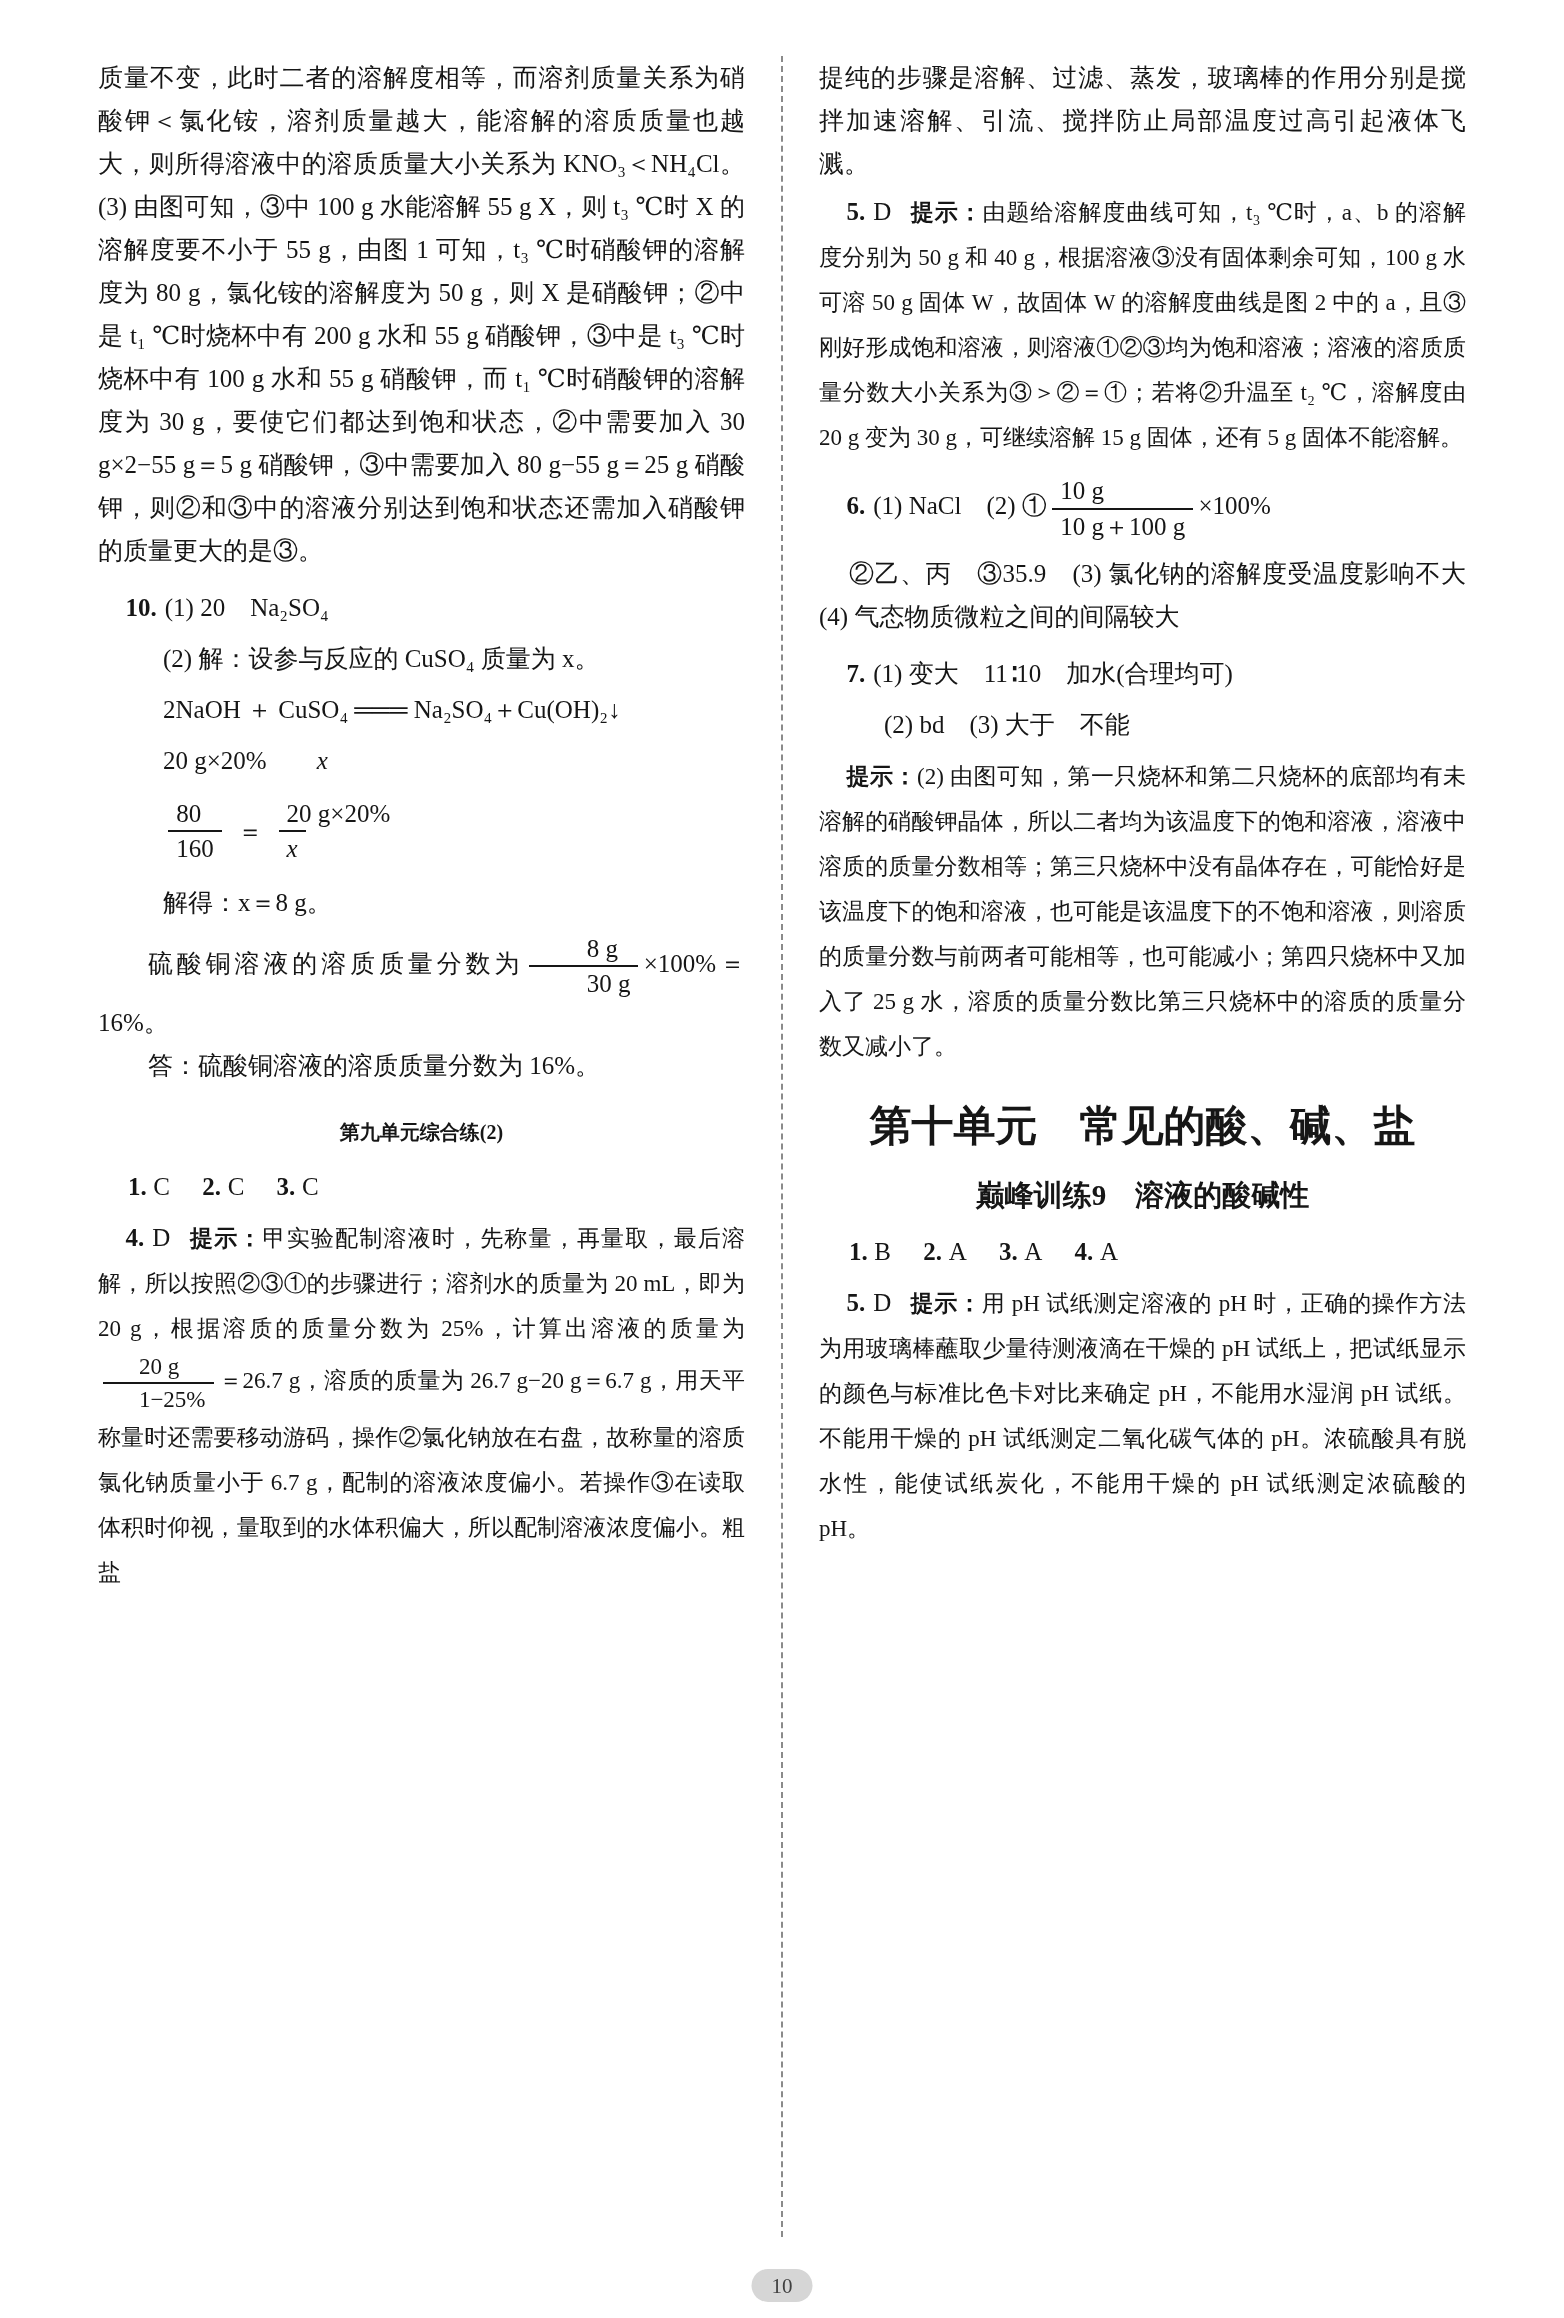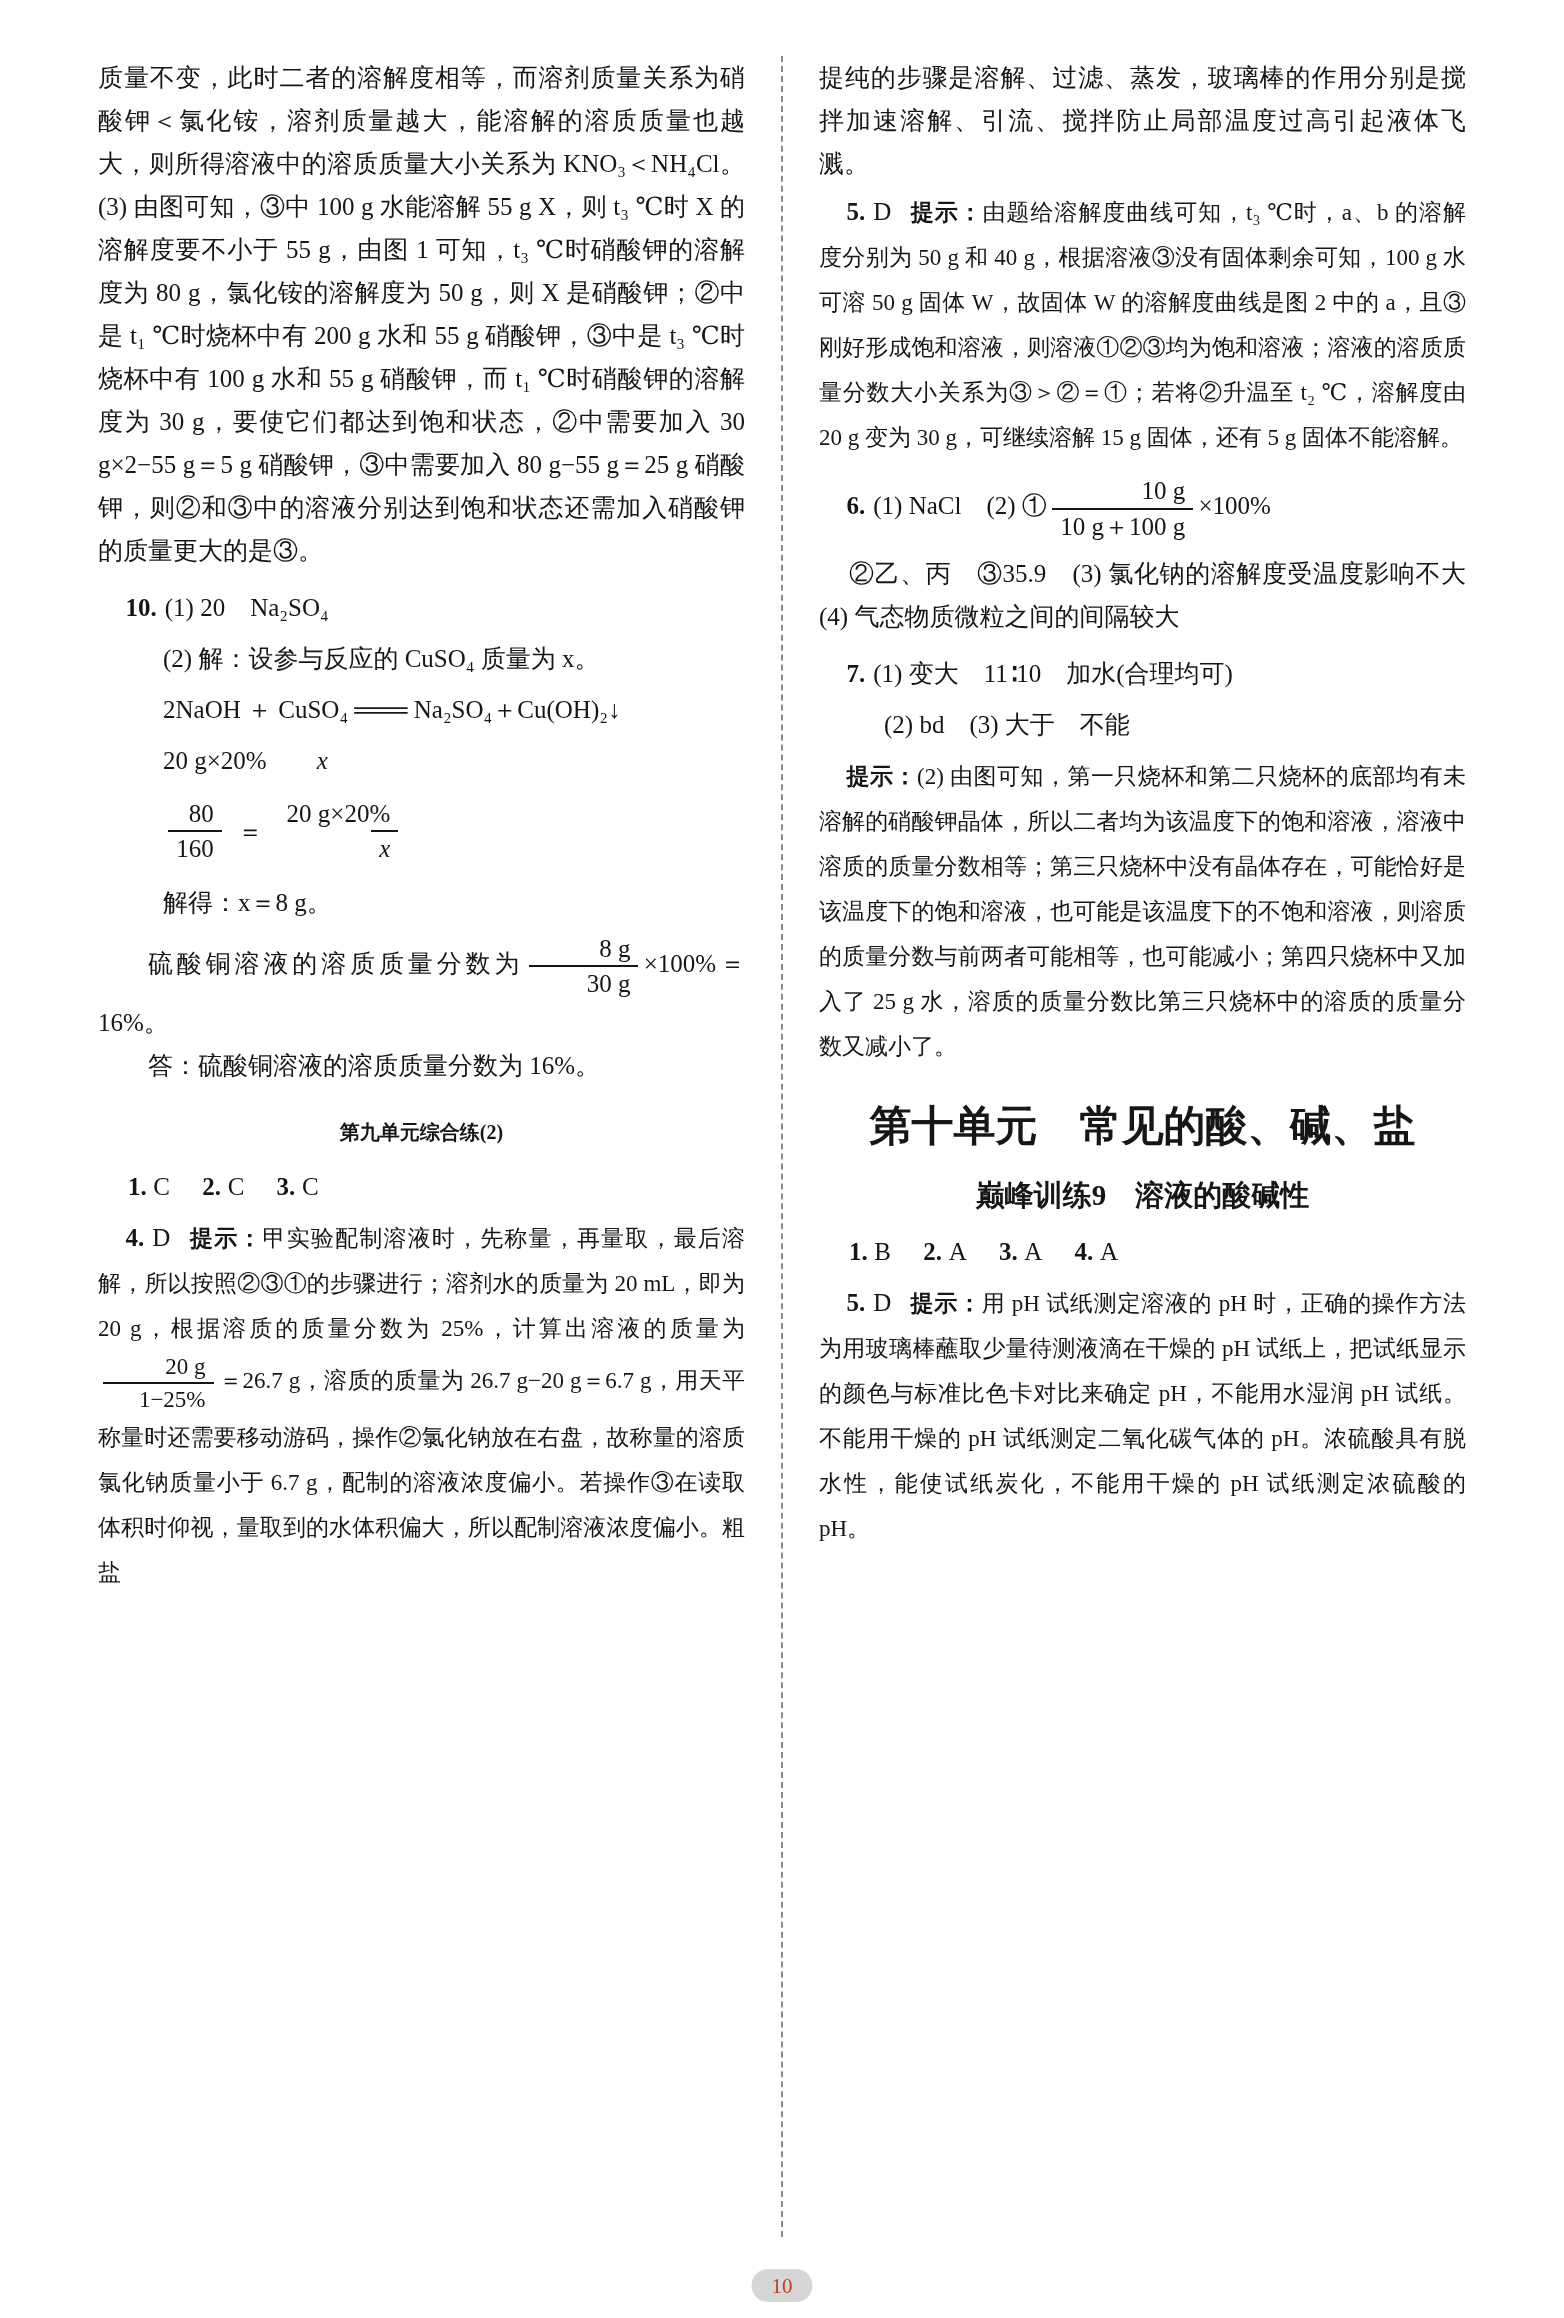--- a/index.html
+++ b/index.html
@@ -41,21 +41,21 @@
   
   .qblock { margin-top:14px; }
   .math-line { margin:8px 0; padding-left:2.6em; text-align:left; }
   .math-line.first { padding-left:1.1em; }
   .frac-row { display:flex; align-items:center; gap:8px; margin:14.5px 0; }
   .op { padding:0 2.6px; }
 
   .frac {
     display:inline-flex;
     flex-direction:column;
-    align-items:flex-end;
+    align-items:flex-start;
     vertical-align:middle;
     line-height:1.35;
     margin:0 5.3px;
     text-align:center;
   }
   .frac .num, .frac .den { display:block; padding:0 8px; white-space:nowrap; }
   .frac .den { border-top:2px solid currentColor; }
   .var { font-style:italic; }
 
   
@@ -90,21 +90,21 @@
 
   .page-badge {
     position:absolute;
     left:50%; bottom:17px;
     transform:translateX(-50%);
     background:#d6d6d6;
     border-radius:17px;
     padding:1.3px 20px;
     font-size:21px;
     line-height:30px;
-    color:#c2410c;
+    color:#404040;
   }
 </style>
 </head>
 <body>
 
 <div class="sheet">
   <div class="columns">
 
     <div class="col left">
 

